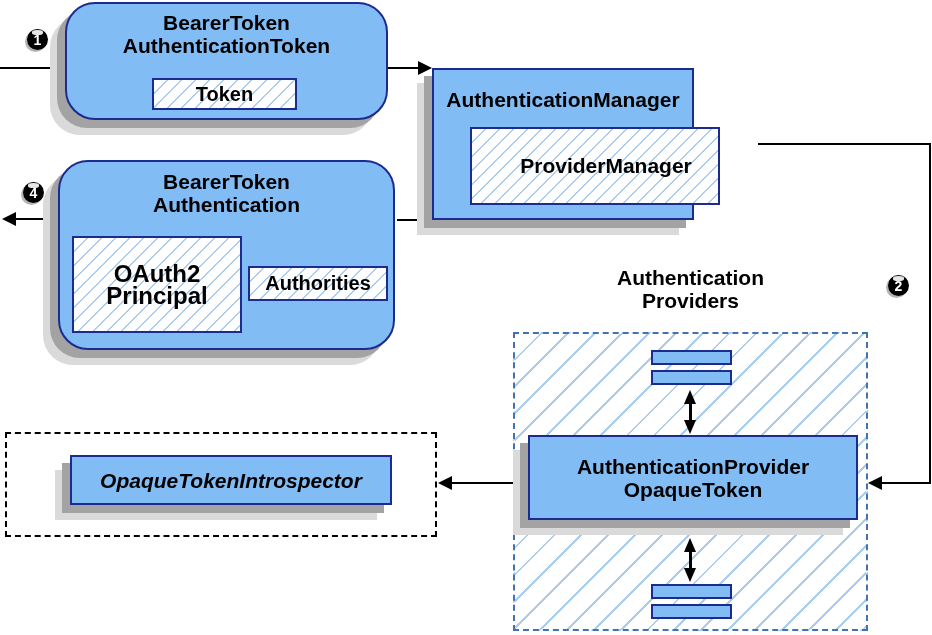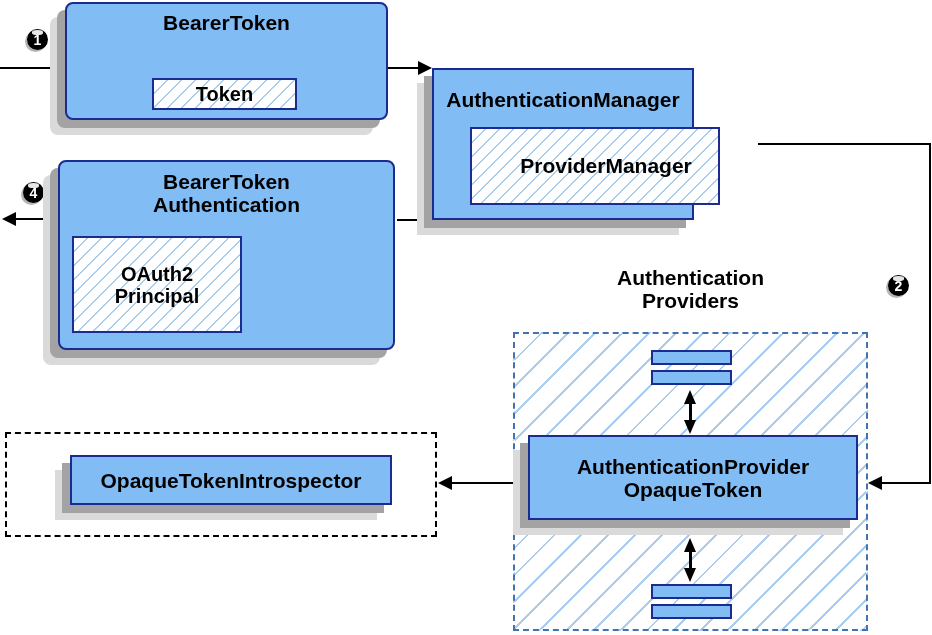--- a/index.html
+++ b/index.html
@@ -6,21 +6,21 @@
   #stage {
     position:relative; width:932px; height:635px; overflow:hidden;
     background:#ffffff; font-family:"Liberation Sans", sans-serif; color:#000;
   }
   
   .node {
     position:absolute; box-sizing:border-box;
     background:#81bcf5; border:2px solid #1c2b8f;
     box-shadow:-8px 8px 0 #a3a3a3, -15px 15px 0 #dadada;
   }
-  .rounded { border-radius:8px; }
+  .rounded { border-radius:30px; }
   .title { font-weight:bold; font-size:21px; line-height:23px; text-align:center; }
   .centered { display:flex; flex-direction:column; align-items:center; justify-content:center; }
   
   .hatch {
     position:absolute; box-sizing:border-box;
     background:repeating-linear-gradient(135deg,#ffffff 0px,#ffffff 8.5px,#a9cdf0 8.5px,#a9cdf0 10px);
     border:2px solid #1c2b8f;
     display:flex; flex-direction:column; align-items:center; justify-content:center;
     font-weight:bold; text-align:center;
   }
@@ -89,41 +89,45 @@
   <div class="badge" style="left:25px;top:472px;">
       <span>3</span>
     </div>
   <div class="badge" style="left:23px;top:182px;">
       <span>4</span>
     </div>
 
   <div class="node rounded" style="left:65px;top:2px;width:323px;height:118px;">
     <div class="title" style="padding-top:7px;">
       <div>BearerToken</div>
+      <div>AuthenticationToken</div>
     </div>
     <div class="hatch" style="left:85px;top:74px;width:145px;height:32px;font-size:20px;">
       <span>Token</span>
     </div>
   </div>
 
   <div class="node" style="left:432px;top:68px;width:262px;height:152px;">
     <div class="title" style="padding-top:18px;">AuthenticationManager</div>
     <div class="hatch" style="left:36px;top:57px;width:250px;height:78px;font-size:21px;padding-left:22px;">
       <span>ProviderManager</span>
     </div>
   </div>
 
   <div class="node rounded" style="left:58px;top:160px;width:337px;height:190px;">
     <div class="title" style="padding-top:8px;">
       <div>BearerToken</div>
       <div>Authentication</div>
     </div>
-    <div class="hatch" style="left:12px;top:74px;width:170px;height:97px;font-size:20px;line-height:22px;">
+    <div class="hatch" style="left:12px;top:74px;width:170px;height:97px;font-size:24px;line-height:22px;">
       <div>OAuth2</div>
       <div>Principal</div>
+    </div>
+    <div class="hatch" style="left:188px;top:104px;width:140px;height:35px;font-size:20px;">
+      <span>Authorities</span>
     </div>
   </div>
 
   <div class="group-label" style="left:588px;top:266px;width:205px;">
     <div>Authentication</div>
     <div>Providers</div>
   </div>
 
   <div class="container-dashed" style="left:513px;top:332px;width:355px;height:299px;"></div>
 
@@ -142,17 +146,17 @@
   </div>
 
   <div class="tri tri-up" style="left:684px;top:538px;"></div>
   <div class="line" style="left:689px;top:550px;width:3px;height:20px;"></div>
   <div class="tri tri-down" style="left:684px;top:568px;"></div>
 
   <div class="bar" style="left:651px;top:584px;"></div>
   <div class="bar" style="left:651px;top:604px;"></div>
 
   <div class="container-dotted" style="left:5px;top:432px;width:432px;height:105px;"></div>
-  <div class="node centered" style="left:70px;top:455px;width:322px;height:50px;">
+  <div class="node centered" style="left:70px;top:455px;width:322px;height:50px;font-style:italic;">
     <div class="title">OpaqueTokenIntrospector</div>
   </div>
 
 </div>
 
 </body></html>

